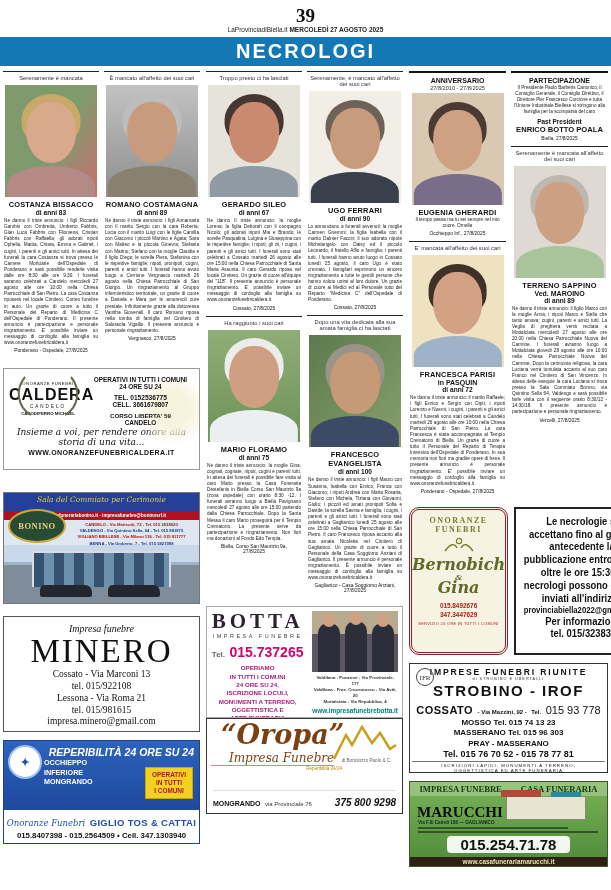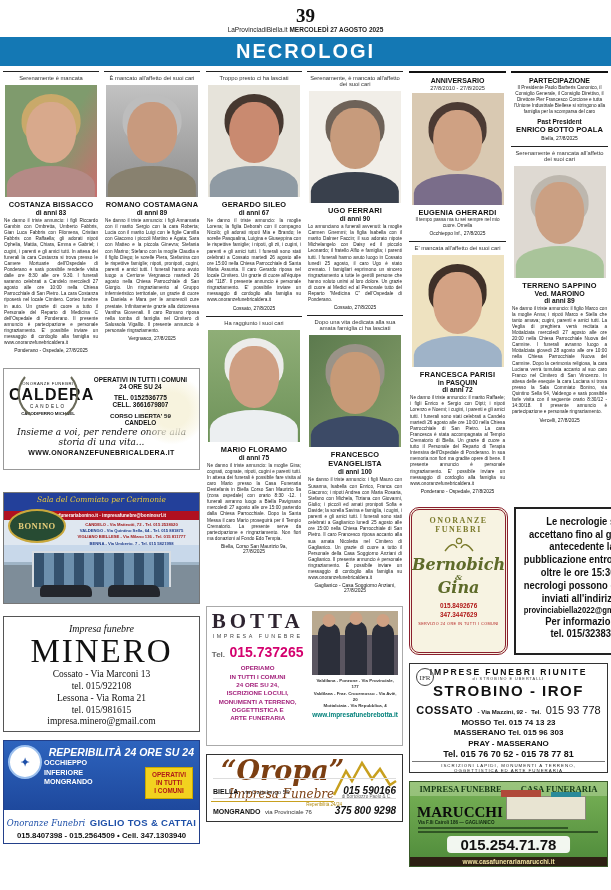--- a/index.html
+++ b/index.html
@@ -91,36 +91,36 @@
             display:flex;align-items:center;justify-content:center}
   .gig-logo span{color:#1d4fa8;font-size:11px;font-weight:bold}
   .gig-loc{color:#fff;font-weight:bold;font-size:7.2px;padding-left:40px;line-height:1.3}
   .gig-box{position:absolute;right:6px;top:26px;background:#f2d21f;color:#b01818;font-weight:bold;font-size:6.4px;
            text-align:center;padding:3px 6px;line-height:1.25;border:1px solid #c9a800}
   .gig-strip{position:absolute;left:0;right:0;bottom:0;background:#fff;padding:2px 0 3px;text-align:center}
   .gig-brand i{font-family:"DejaVu Serif",serif;font-style:italic;color:#1d4fa8;font-size:8.5px}
   .gig-brand b{color:#1d4fa8;font-size:9.5px;letter-spacing:.3px}
   .gig-phones{font-size:7.8px;font-weight:bold;color:#111;margin-top:1px}
   
-  .ad-botta{border:1px solid #aaa;height:140px;margin-top:8px;display:flex;background:#fff;overflow:hidden}
+  .ad-botta{border:1px solid #aaa;height:112px;margin-top:8px;display:flex;background:#fff;overflow:hidden}
   .botta-left{width:54%;text-align:center;padding-top:4px}
   .botta-name{font-family:"Liberation Serif",serif;font-weight:bold;font-size:21px;letter-spacing:4px;color:#2e2430;line-height:1}
   .botta-sub{font-size:5.4px;letter-spacing:2.6px;color:#444;margin-top:1px}
   .botta-tel{margin-top:4px}
   .botta-tel .lbl{font-size:8px;color:#666;font-weight:bold}
   .botta-tel .num{font-size:14px;font-weight:bold;color:#d4006e}
   .botta-serv{color:#a21f7a;font-weight:bold;font-size:6.2px;line-height:1.35;margin-top:3px}
   .botta-right{flex:1;display:flex;flex-direction:column;padding:4px 4px 3px}
   .botta-photo{height:64px;background:linear-gradient(#b9a98f 0 38%,#5a5560 38%);position:relative;overflow:hidden}
   .botta-photo i{position:absolute;top:12px;width:22px;height:60px;background:#2c2f3a;border-radius:10px 10px 0 0}
   .botta-photo i:before{content:"";position:absolute;left:50%;top:-9px;transform:translateX(-50%);width:13px;height:13px;border-radius:50%;background:#cfa183}
   .botta-addr{font-size:4.4px;font-weight:bold;color:#333;text-align:center;line-height:1.4;margin-top:3px}
   .botta-site{font-size:6.4px;font-weight:bold;color:#00807a;text-align:center;margin-top:2px}
   
-  .ad-oropa{border:1px solid #333;height:68px;margin-top:8px;position:relative;background:#fff;overflow:hidden}
+  .ad-oropa{border:1px solid #333;height:96px;position:relative;background:#fff;overflow:hidden}
   .oro-name{font-family:"DejaVu Serif",serif;font-style:italic;font-weight:bold;color:#7c3f12;font-size:27px;padding:2px 0 0 14px;line-height:1}
   .oro-sub{font-family:"DejaVu Serif",serif;font-style:italic;color:#7c3f12;font-size:12px;padding-left:18px;border-bottom:1px solid #c8a01f;display:inline-block}
   .oro-sub2{font-size:4.6px;color:#666;display:inline-block;margin-left:3px}
   .oro-rep{font-size:4.6px;color:#b08a10;text-align:right;padding-right:60px}
   .oro-mountain{position:absolute;right:4px;top:4px}
   .oro-rows{position:absolute;left:0;right:0;bottom:0;padding:0 6px 3px}
   .oro-row{display:flex;justify-content:space-between;align-items:baseline;border-top:1px solid #ddd;padding-top:1px}
   .oro-row .pl{font-size:7px;font-weight:bold}
   .oro-row .ad2{font-size:6px;color:#333;font-weight:normal}
   .oro-row .tl{font-size:10px;font-weight:bold;font-style:italic}
@@ -397,24 +397,20 @@
           <path d="M2 36 L14 12 L20 22 L30 4 L40 20 L48 10 L58 26 L64 22" fill="none" stroke="#c8a01f" stroke-width="2.5"></path>
         </svg>
         <div class="oro-name">“Oropa”</div>
         <div style="padding-left:4px">
           <span class="oro-sub">Impresa Funebre</span>
           <span class="oro-sub2">di Bortolozzo Paolo &amp; C.</span>
         </div>
         <div class="oro-rep">Reperibilità 24/24</div>
         <div class="oro-rows">
           <div class="oro-row">
-            <span><span class="pl">BIELLA</span> <span class="ad2">via Cottolengo 55</span></span>
-            <span class="tl">015 590166</span>
-          </div>
-          <div class="oro-row">
             <span><span class="pl">MONGRANDO</span> <span class="ad2">via Provinciale 76</span></span>
             <span class="tl">375 800 9298</span>
           </div>
         </div>
       </div>
     </div>
 
     <div class="supercol">
       <div class="obit-row">
 

